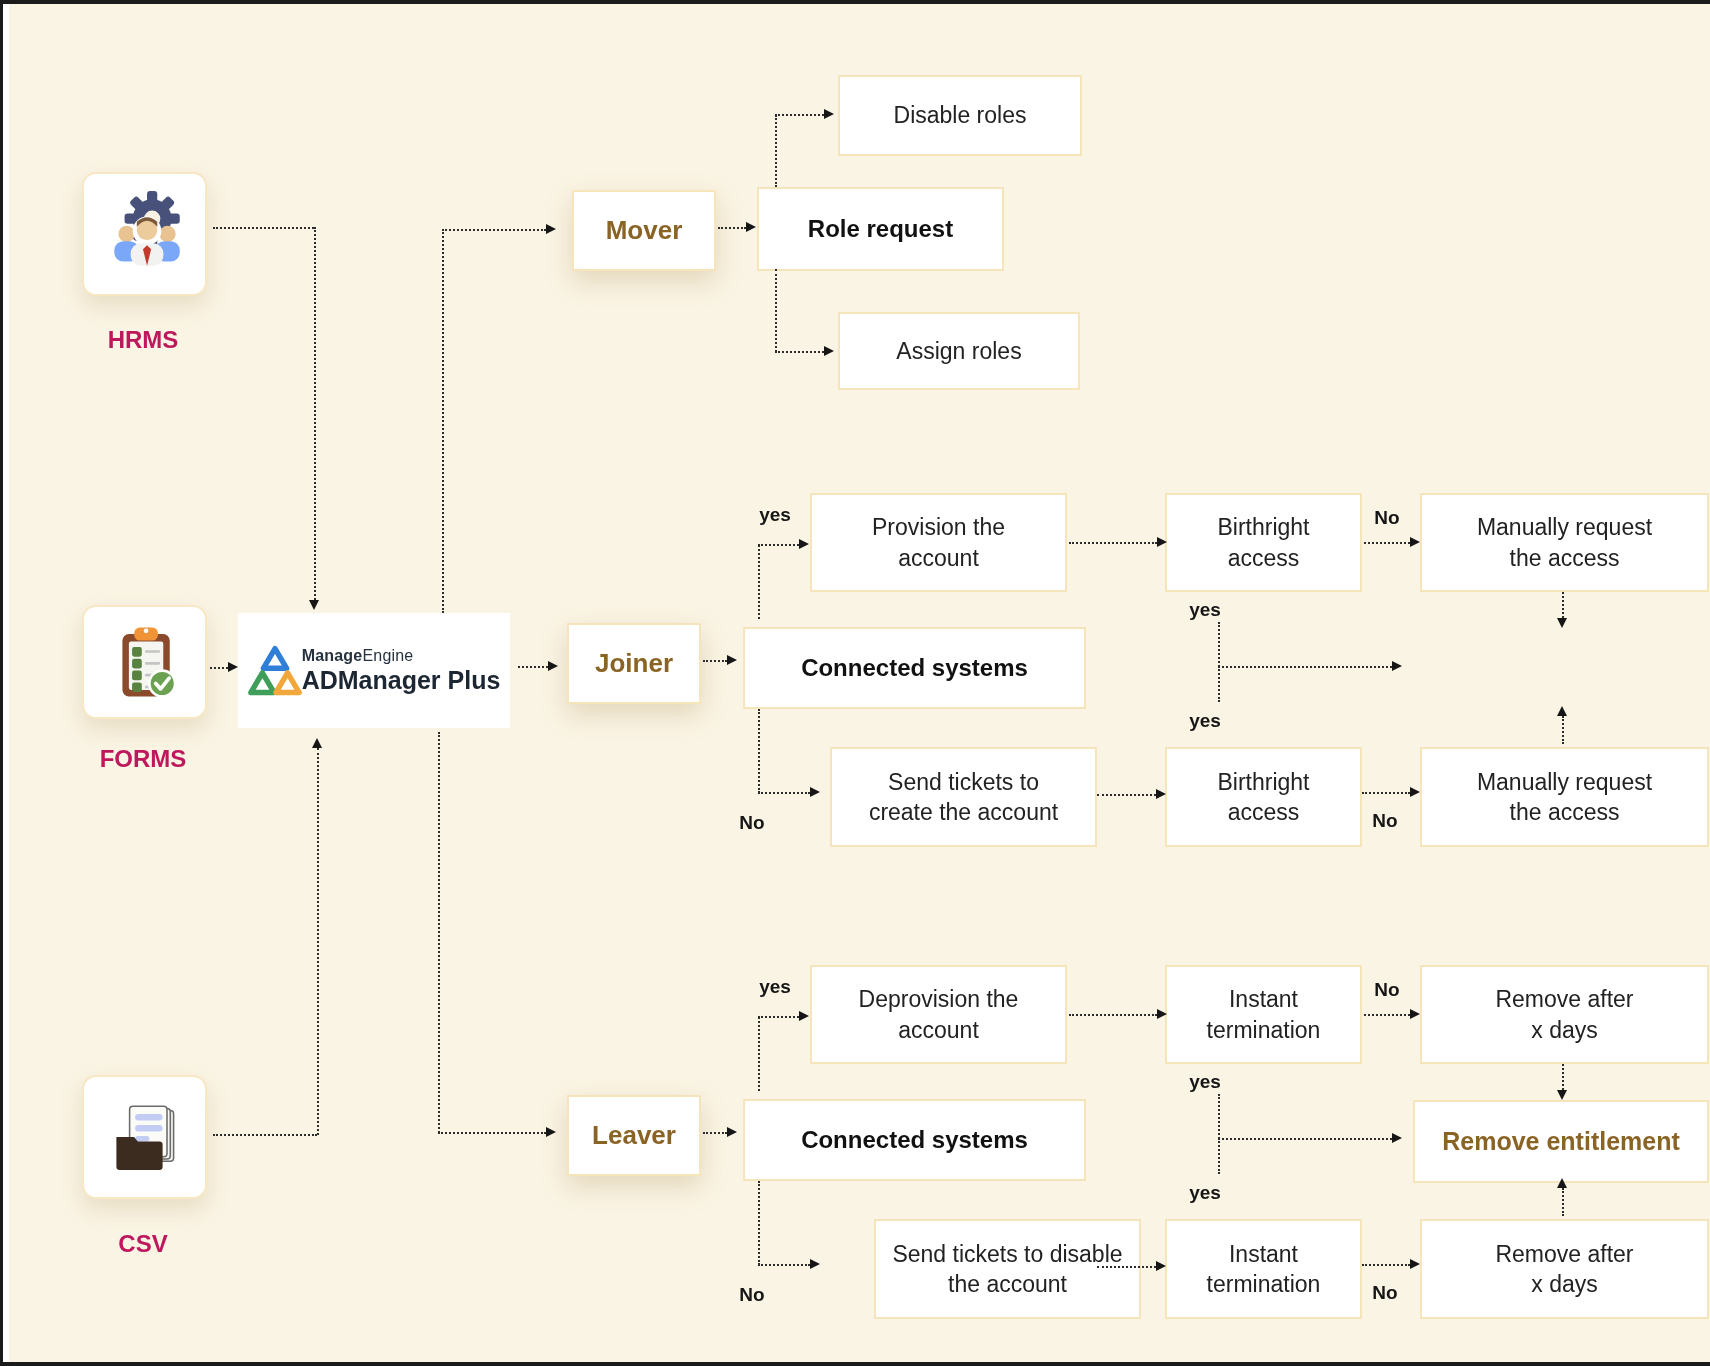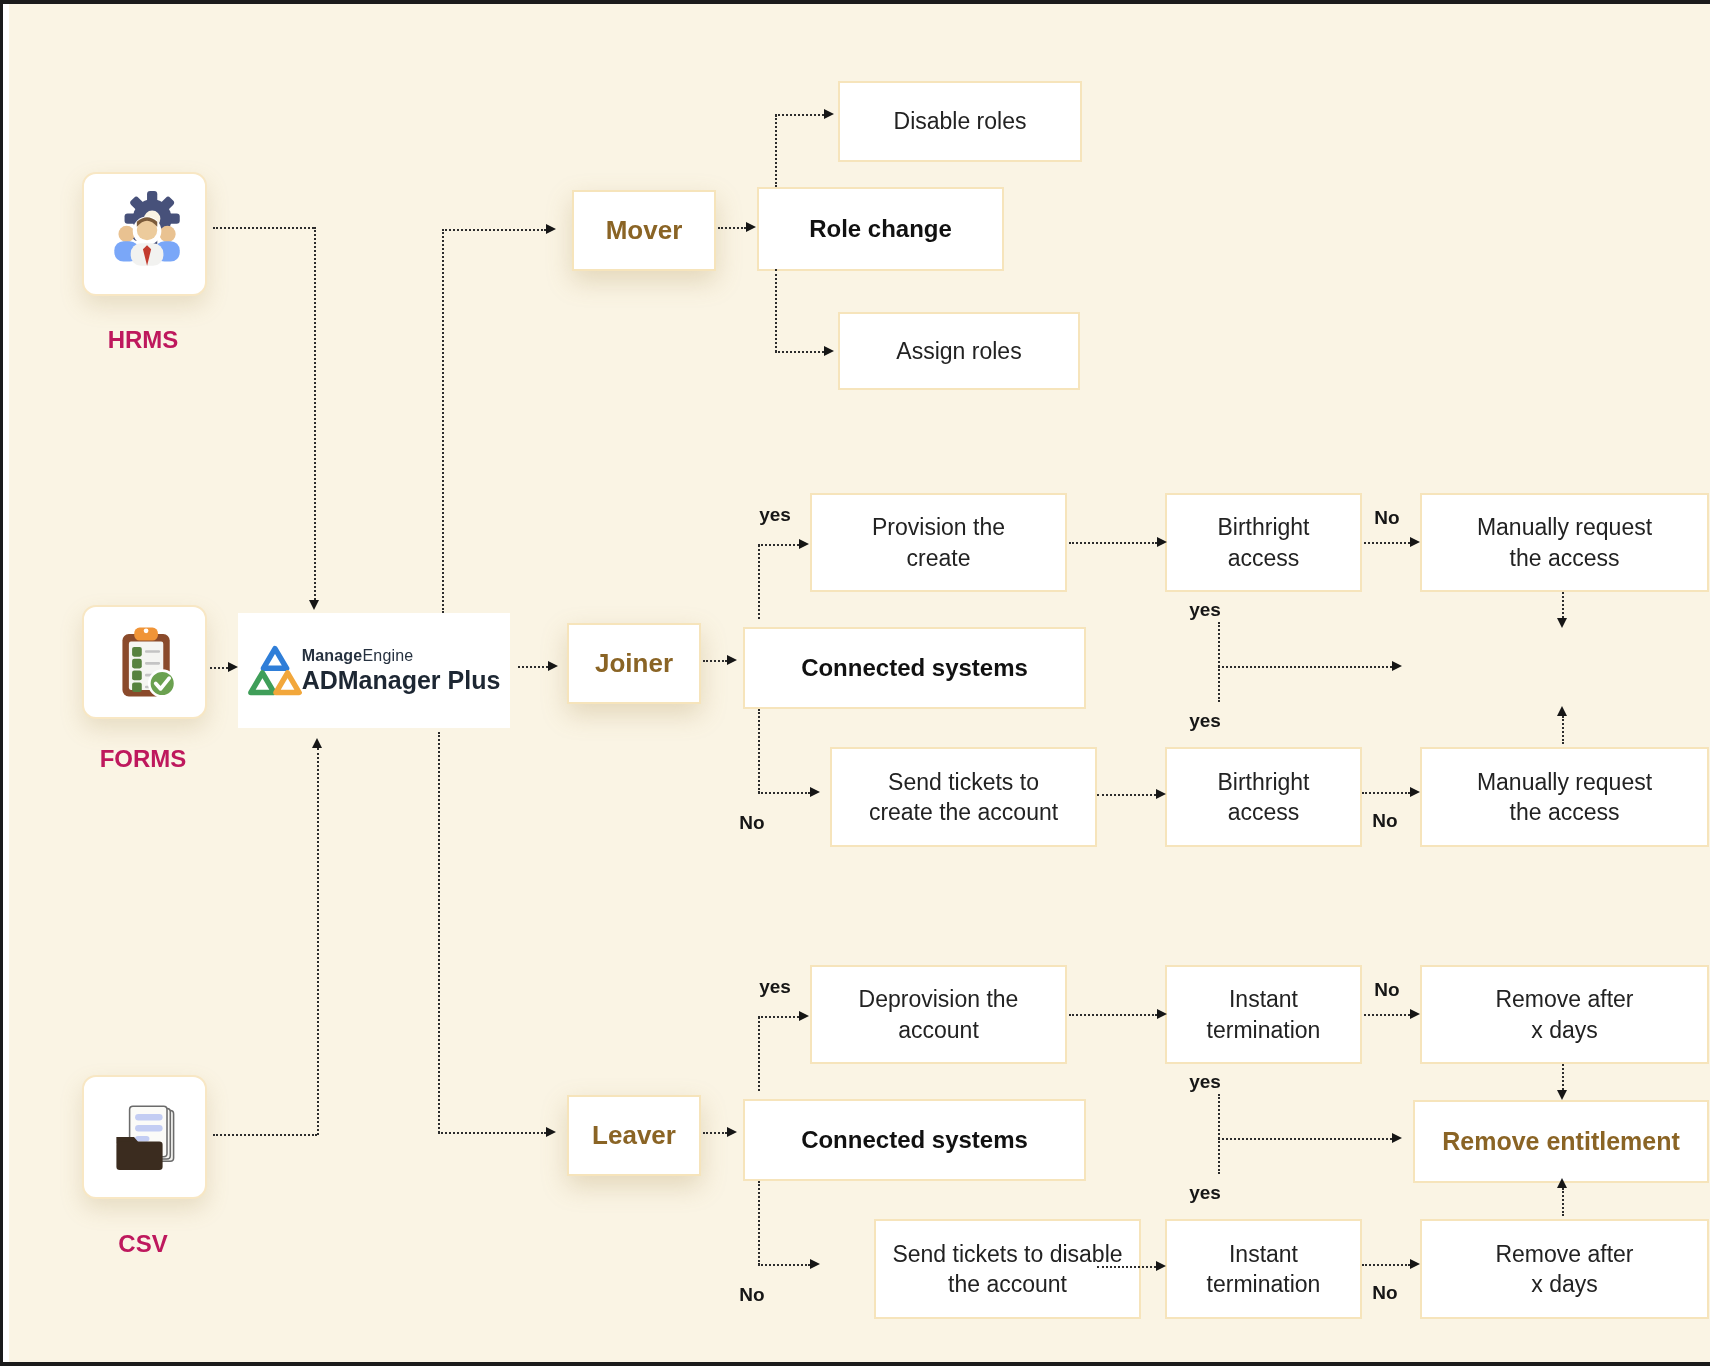--- a/index.html
+++ b/index.html
@@ -123,28 +123,28 @@
       <polygon points="16,31 29,53 3,53" fill="none" stroke="#3f9e59" stroke-width="6" stroke-linejoin="round"></polygon>
       <polygon points="44,31 57,53 31,53" fill="none" stroke="#f2a73b" stroke-width="6" stroke-linejoin="round"></polygon>
     </svg>
     <div>
       <div class="brand"><b>Manage</b><span>Engine</span></div>
       <div class="product">ADManager Plus</div>
     </div>
   </div>
 
   <div class="box lane" style="left:572px;top:190px;width:140px;height:77px">Mover</div>
-  <div class="box bold" style="left:757px;top:187px;width:243px;height:80px">Role change</div>
-  <div class="box" style="left:838px;top:81px;width:240px;height:77px">Disable roles</div>
+  <div class="box bold" style="left:757px;top:187px;width:243px;height:80px">Role request</div>
+  <div class="box" style="left:838px;top:75px;width:240px;height:77px">Disable roles</div>
   <div class="box" style="left:838px;top:312px;width:238px;height:74px">Assign roles</div>
 
   <div class="box lane" style="left:567px;top:623px;width:130px;height:77px">Joiner</div>
   <div class="box bold" style="left:743px;top:627px;width:339px;height:78px">Connected systems</div>
   <div class="box" style="left:810px;top:493px;width:253px;height:95px">Provision the
-create</div>
+account</div>
   <div class="box" style="left:1165px;top:493px;width:193px;height:95px">Birthright
 access</div>
   <div class="box" style="left:1420px;top:493px;width:285px;height:95px">Manually request
 the access</div>
   <div class="box" style="left:830px;top:747px;width:263px;height:96px">Send tickets to
 create the account</div>
   <div class="box" style="left:1165px;top:747px;width:193px;height:96px">Birthright
 access</div>
   <div class="box" style="left:1420px;top:747px;width:285px;height:96px">Manually request
 the access</div>

